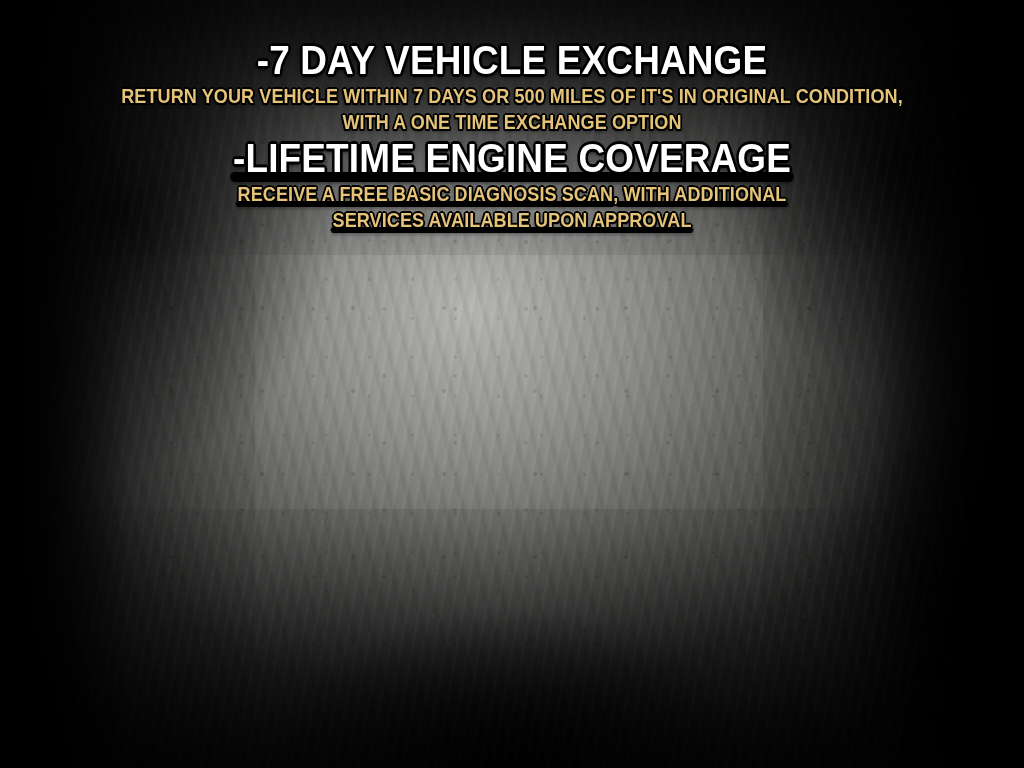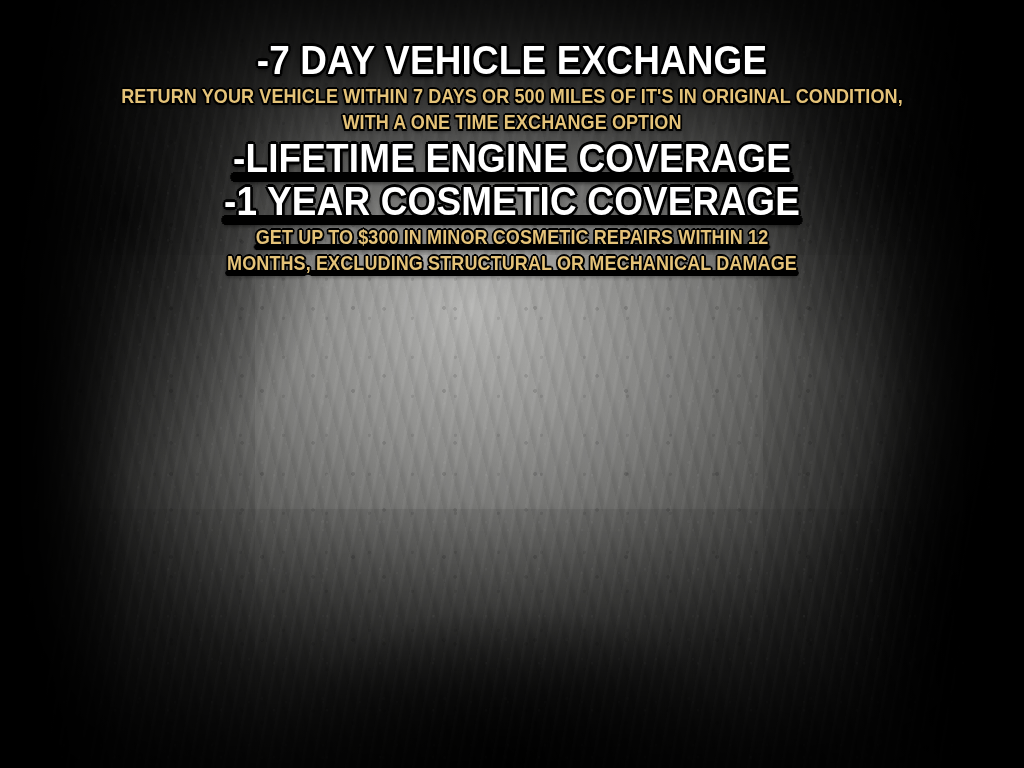--- a/index.html
+++ b/index.html
@@ -149,27 +149,22 @@
     </div>
 
     <div class="block">
       <div class="headline-wrap">
         <div class="headline">-LIFETIME ENGINE COVERAGE</div>
       </div>
     </div>
 
 
     <div class="block">
+      <div class="sub-wrap">
+        <div class="sub">RECEIVE A FREE BASIC DIAGNOSIS SCAN, WITH ADDITIONAL</div>
+        <div class="sub">SERVICES AVAILABLE UPON APPROVAL</div>
+      </div>
     </div>
 
-    <div class="block">
-      <div class="headline-wrap">
-        <div class="headline">-1 YEAR COSMETIC COVERAGE</div>
-      </div>
-      <div class="sub-wrap">
-        <div class="sub">GET UP TO $300 IN MINOR COSMETIC REPAIRS WITHIN 12</div>
-        <div class="sub">MONTHS, EXCLUDING STRUCTURAL OR MECHANICAL DAMAGE</div>
-      </div>
-    </div>
 
 
   </div>
 </div>
 
 </body></html>

